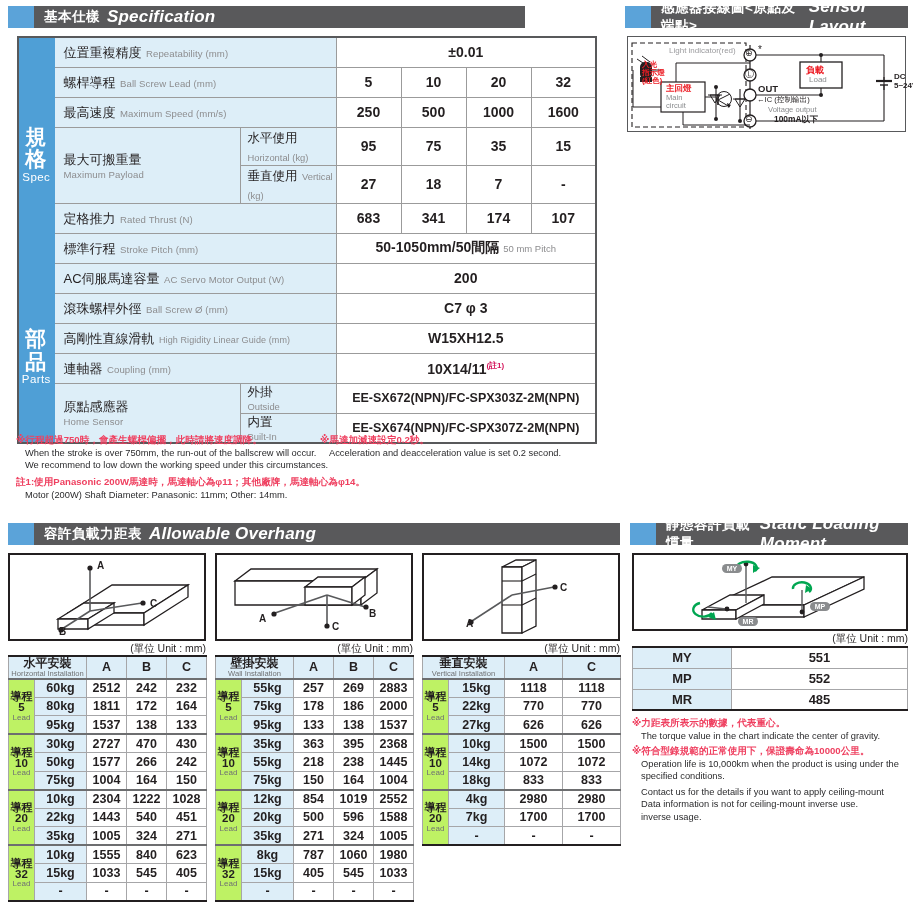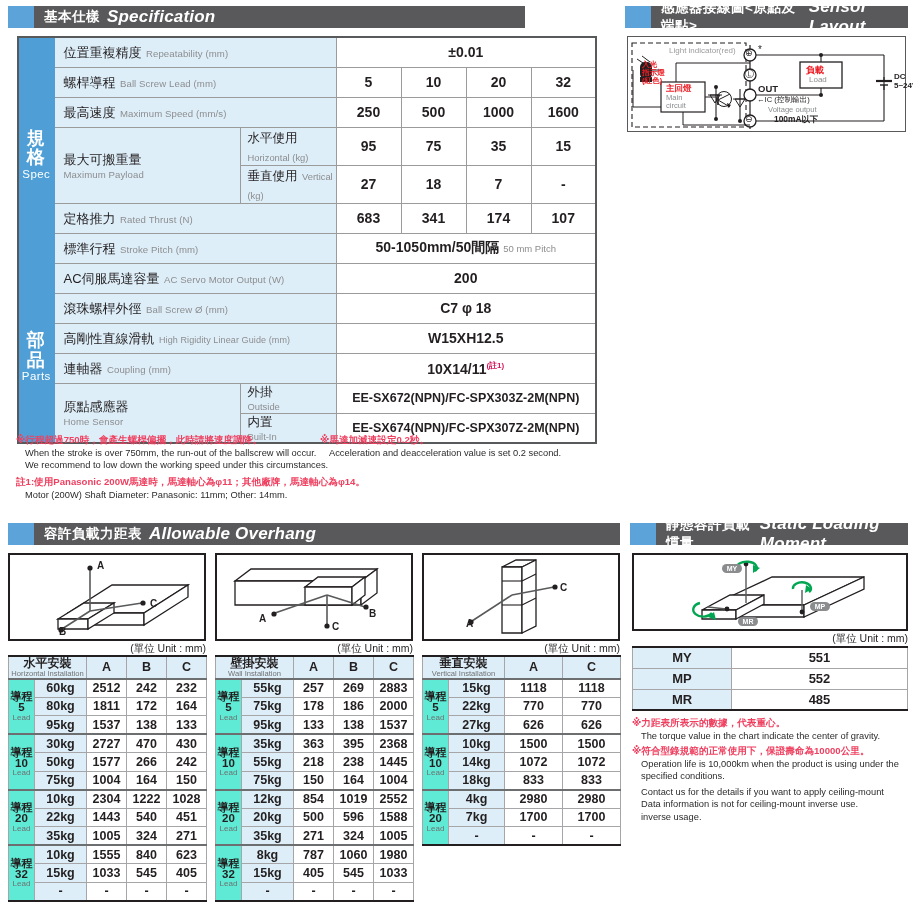--- a/index.html
+++ b/index.html
@@ -28,21 +28,21 @@
   .spec-tbl { width:100%; table-layout:fixed; border:2px solid #58595b; }
   .spec-tbl td { border:1px solid #9b9b9b; padding:0; height:30px; }
   .lbl { background:#ddeef8; padding-left:9px !important; }
   .lbl .cn { font-size:13px; color:#231f20; }
   .lbl .en { font-size:9.6px; color:#8d8d8f; letter-spacing:.1px; }
   .val { text-align:center; font-size:14px; font-weight:bold; background:#fff; }
   .sidelbl {
     background:#4f9fd6; color:#fff; text-align:center; vertical-align:middle;
     border:1px solid #4f9fd6 !important;
   }
-  .sidelbl .cn { font-size:18px; font-weight:bold; line-height:1.08; letter-spacing:1px;margin-top:8px; }
+  .sidelbl .cn { font-size:21px; font-weight:bold; line-height:1.08; letter-spacing:1px;margin-top:8px; }
   .sidelbl .en { font-size:11.5px; letter-spacing:.4px; }
   .sub { background:#ddeef8; padding-left:7px !important; }
   .sub .cn { font-size:12.5px; }
   .sub .en { font-size:9.4px; color:#8d8d8f; }
   .small-note { font-size:9.5px; color:#8d8d8f; font-weight:normal; }
   sup.note { font-size:8px; color:#d4145a; vertical-align:super; }
 
   
   .notes { position:absolute; font-size:9.3px; line-height:1.32; }
   .notes .cnred { color:#ef4060; font-weight:bold; font-size:9.6px; }
@@ -55,21 +55,21 @@
   .pic-box { border:2px solid #231f20; background:#fff; position:relative; }
   .unit-line { text-align:right; font-size:10.5px; color:#231f20; padding-top:1px; }
   .oh-tbl { width:100%; table-layout:fixed; border-top:2px solid #231f20; border-bottom:2px solid #231f20;}
   .oh-tbl td, .oh-tbl th { border:1px solid #a6a6a8; height:18.5px; padding:0; text-align:center; }
   .oh-tbl th { background:#ddeef8; font-size:12.5px; font-weight:bold; }
   .oh-tbl .hd-cn { font-size:12px; font-weight:bold; display:block; line-height:1.05; }
   .oh-tbl .hd-en { font-size:7.6px; color:#6f7173; font-weight:normal; display:block; line-height:1.05; }
   .oh-tbl td.num { font-size:12.5px; font-weight:bold; background:#fff; }
   .oh-tbl td.kg { font-size:12.5px; font-weight:bold; background:#ddeef8; }
   .oh-tbl td.lead {
-    background:#5eead4; font-size:11px; font-weight:bold; line-height:1.0;
+    background:#bef264; font-size:11px; font-weight:bold; line-height:1.0;
     width:26px; vertical-align:middle;
   }
   .oh-tbl td.lead .l1 { font-size:11px; display:block; }
   .oh-tbl td.lead .l2 { font-size:11.5px; display:block; }
   .oh-tbl td.lead .l3 { font-size:8px; color:#6f7173; display:block; font-weight:normal; }
   .grp-top td { border-top:2px solid #6d6e70 !important; }
 
   
   .mom-tbl { width:100%; table-layout:fixed; border-top:2px solid #231f20; border-bottom:2px solid #231f20; }
   .mom-tbl td { border:1px solid #a6a6a8; height:21px; text-align:center; }
@@ -190,21 +190,21 @@
         <span class="cn">AC伺服馬達容量</span>
         <span class="en">AC Servo Motor Output (W)</span>
       </td>
       <td class="val" colspan="4">200</td>
     </tr>
     <tr>
       <td class="lbl" colspan="2">
         <span class="cn">滾珠螺桿外徑</span>
         <span class="en">Ball Screw Ø (mm)</span>
       </td>
-      <td class="val" colspan="4">C7 φ 18</td>
+      <td class="val" colspan="4">C7 φ 3</td>
     </tr>
     <tr>
       <td class="lbl" colspan="2">
         <span class="cn">高剛性直線滑軌</span>
         <span class="en" style="font-size:9px">High Rigidity Linear Guide (mm)</span>
       </td>
       <td class="val" colspan="4">W15XH12.5</td>
     </tr>
     <tr>
       <td class="lbl" colspan="2">

